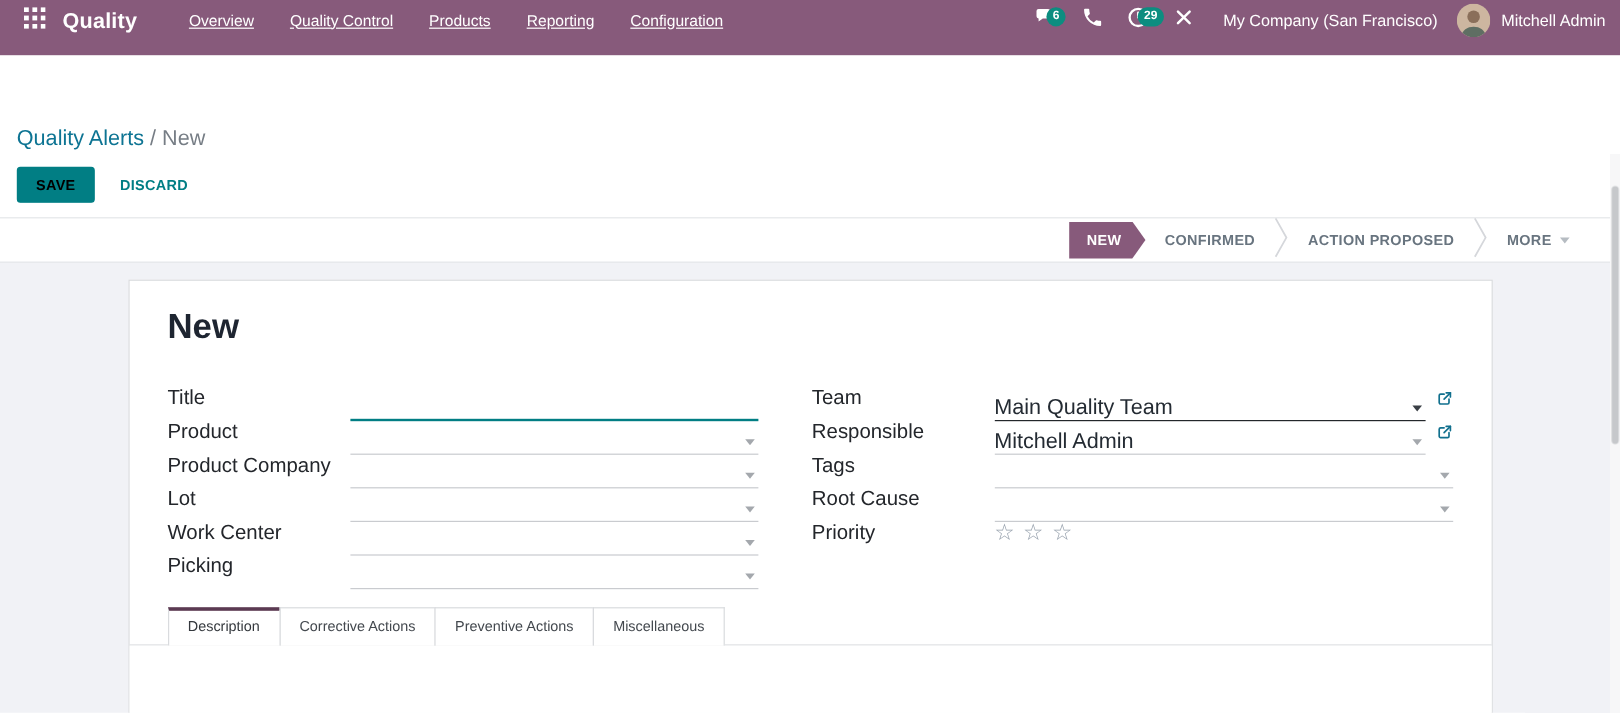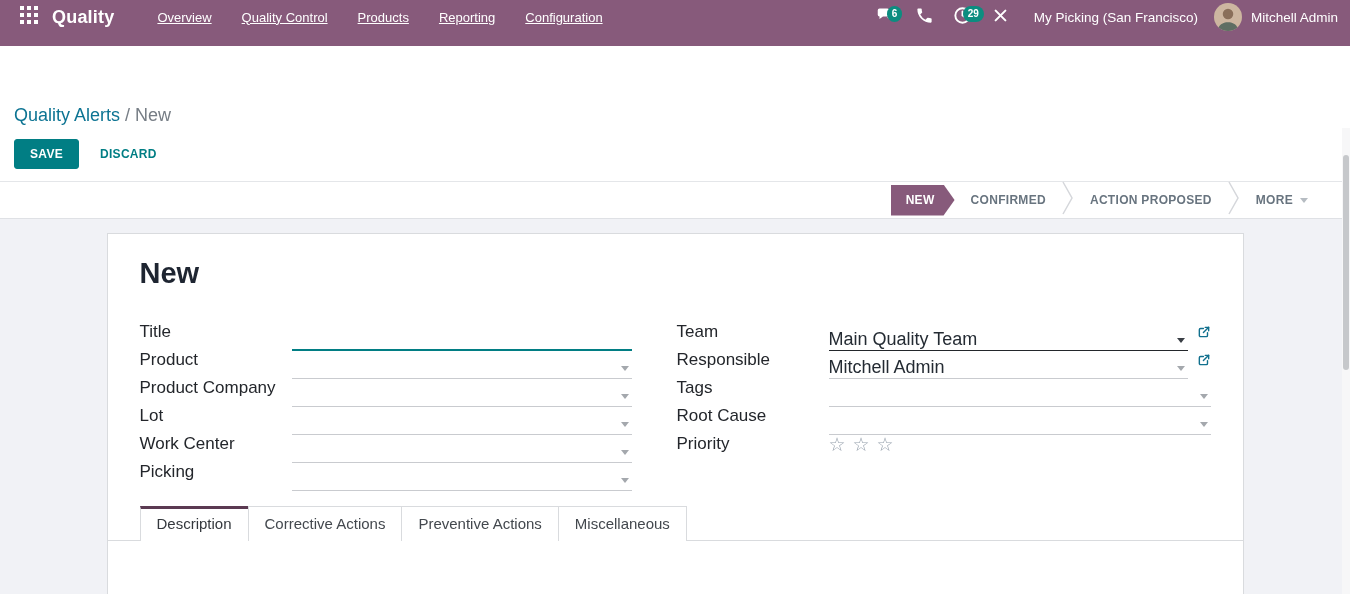--- a/index.html
+++ b/index.html
@@ -22,21 +22,21 @@
   .nav-company { font-size:13.5px; margin:0 16px 0 14px; cursor:pointer; }
   .avatar { width:28px; height:28px; border-radius:50%; overflow:hidden; flex-shrink:0; cursor:pointer; }
   .nav-user { font-size:13.5px; margin:0 2px 0 9px; white-space:nowrap; cursor:pointer; }
 
   
   .control-panel { background:#fff; padding:11px 16px 12px 14px;margin-top:48px; }
   .breadcrumb { font-size:18px; margin-bottom:13px; }
   .breadcrumb .crumb-link { color:var(--breadcrumb_link); cursor:pointer; }
   .breadcrumb .crumb-sep, .breadcrumb .crumb-current { color:#767d85; }
   .cp-buttons { display:flex; align-items:center; }
-  .btn-save { background:var(--accent_teal); color:#ffffff; border:1px solid var(--accent_teal);
+  .btn-save { background:var(--accent_teal); color:#000000; border:1px solid var(--accent_teal);
               font-size:12px; font-weight:700; letter-spacing:.3px; padding:7px 15px;
               border-radius:3px; cursor:pointer; font-family:inherit; }
   .btn-discard { background:none; border:1px solid transparent; color:var(--accent_teal);
                  font-size:12px; font-weight:700; letter-spacing:.3px; padding:7px 14px;
                  margin-left:6px; cursor:pointer; font-family:inherit; }
 
   
   .statusbar { height:38px; background:#fff; border-top:1px solid #e4e6e9; border-bottom:1px solid #dfe1e5;
                display:flex; align-items:center; justify-content:flex-end; padding-right:26px; }
   .stages { display:flex; align-items:center; height:100%; }
@@ -66,21 +66,21 @@
              border-left:4px solid transparent; border-right:4px solid transparent;
              border-top:5px solid #a4a8ad; }
   .o-field .field-caret.dark { border-top-color:#3a3f45; }
   .ext-link { margin-left:9px; display:flex; align-items:center; color:var(--external_icon); cursor:pointer; flex-shrink:0; }
   .stars { display:flex; align-items:center; }
   .star { font-size:19px; color:var(--star); margin-right:7px; cursor:pointer; line-height:1; }
 
   
   .tabs { display:flex; margin:19px 0 0 32px; }
   .tab { background:#fff; border:1px solid #d9dbde; border-bottom:none; padding:8px 16px 9px;
-         font-size:15px; color:#43484e; cursor:pointer; margin-right:-1px; position:relative; top:1px; }
+         font-size:12px; color:#43484e; cursor:pointer; margin-right:-1px; position:relative; top:1px; }
   .tab.active { border-top:3px solid var(--tab_active_border); padding-top:6px; color:#34383d; }
   .tab-sep { border-top:1px solid #d9dbde; }
   .tab-content { background:#fff; height:104px; }
 
   
   .scrollbar-track { position:fixed; top:128px; right:0; width:8px; height:466px; background:#f7f7f8; }
   .scrollbar-thumb { position:absolute; top:27px; left:1px; width:6px; height:215px;
                      background:#c6c8cb; border-radius:3px; cursor:pointer; }
 </style>
 </head>
@@ -140,21 +140,21 @@
       <span class="badge">29</span>
     </span>
     <span class="nav-icon-btn">
       <span>
         <svg width="19" height="19" viewBox="0 0 24 24" fill="#fff">
           <rect x="10.7" y="2" width="2.6" height="20" rx="1.3" transform="rotate(45 12 12)"></rect>
           <rect x="10.7" y="2" width="2.6" height="20" rx="1.3" transform="rotate(-45 12 12)"></rect>
         </svg>
       </span>
     </span>
-    <span class="nav-company">My Picking (San Francisco)</span>
+    <span class="nav-company">My Company (San Francisco)</span>
     <span class="avatar">
       <svg width="28" height="28" viewBox="0 0 32 32">
         <rect width="32" height="32" fill="#cdb6a0"></rect>
         <circle cx="16" cy="12.5" r="6" fill="#8a6f5a"></circle>
         <path d="M4 32c1-7 6-10 12-10s11 3 12 10z" fill="#5f6e63"></path>
       </svg>
     </span>
     <span class="nav-user">Mitchell Admin</span>
   </div>
 </header>

